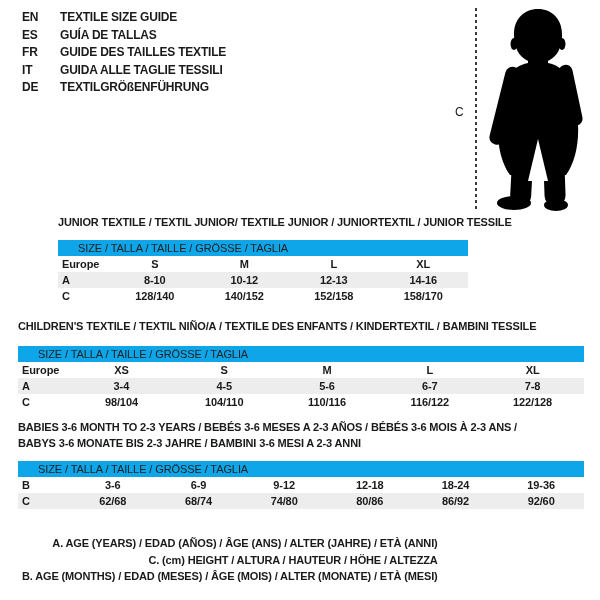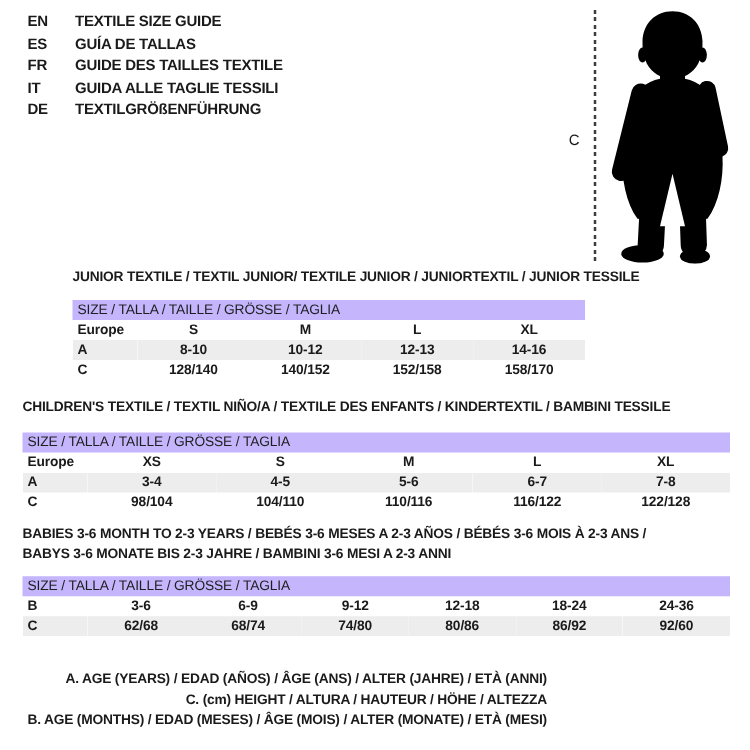--- a/index.html
+++ b/index.html
@@ -22,22 +22,22 @@
     position:absolute; left:475px; top:8px; width:2px; height:202px;
     background:repeating-linear-gradient(to bottom, #3d3d3d 0 3px, transparent 3px 6px);
   }
   .c-label { position:absolute; left:455px; top:105px; font-size:12px; font-weight:normal; }
   .baby-svg { position:absolute; left:484px; top:5px; width:108px; height:206px; }
 
   
   .tbl-block { position:absolute; left:18px; }
   .tbl-title { font-size:11px; font-weight:bold; letter-spacing:-0.15px; white-space:nowrap; line-height:16px; }
   .size-header {
-    height:16px; line-height:16px; background:#c4b5fd;
-    font-size:11px; padding-left:4px; color:#1f1f1f; letter-spacing:-0.1px;
+    height:16px; line-height:16px; background:#0ea5e9;
+    font-size:11px; padding-left:20px; color:#1f1f1f; letter-spacing:-0.1px;
   }
   table.size-table { border-collapse:collapse; table-layout:fixed; width:100%;font-weight:bold; }
   table.size-table td {
     height:16px; line-height:16px; padding:0; text-align:center;
     font-size:11px; letter-spacing:-0.1px; overflow:hidden;
   }
   table.size-table td.rowlabel { text-align:left; padding-left:4px; }
   tr.shaded { background:#ededed; }
 
   #tbl1 { top:214px; width:410px;margin-left:40px; }
@@ -211,21 +211,21 @@
           <col>
         </colgroup>
       <tbody>
           <tr>
         <td class="rowlabel">B</td>
         <td>3-6</td>
         <td>6-9</td>
         <td>9-12</td>
         <td>12-18</td>
         <td>18-24</td>
-        <td>24-36</td>
+        <td>19-36</td>
       </tr>
       <tr class="shaded">
         <td class="rowlabel">C</td>
         <td>62/68</td>
         <td>68/74</td>
         <td>74/80</td>
         <td>80/86</td>
         <td>86/92</td>
         <td>92/60</td>
       </tr>

